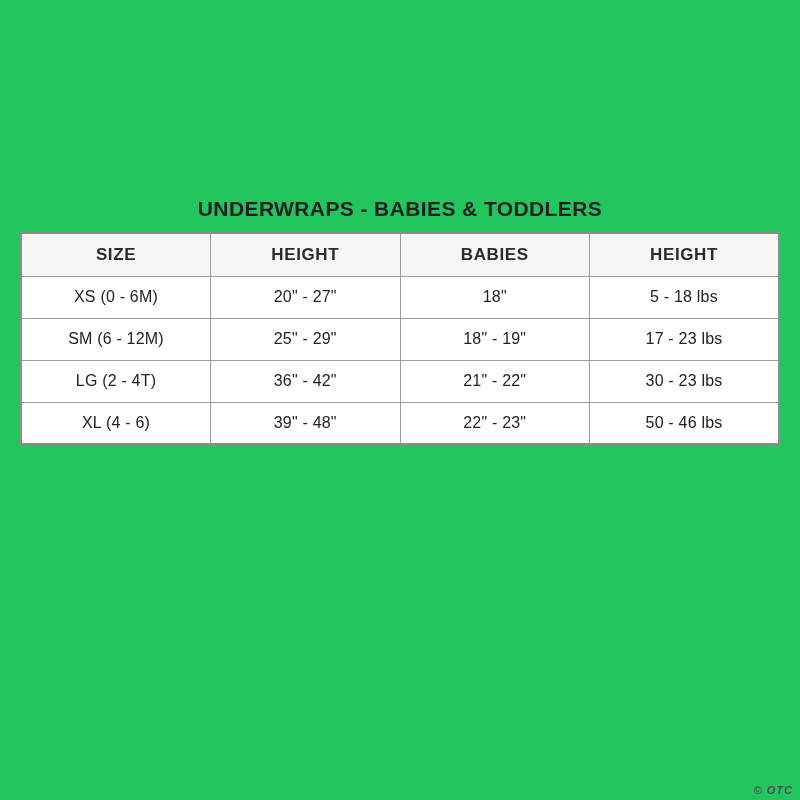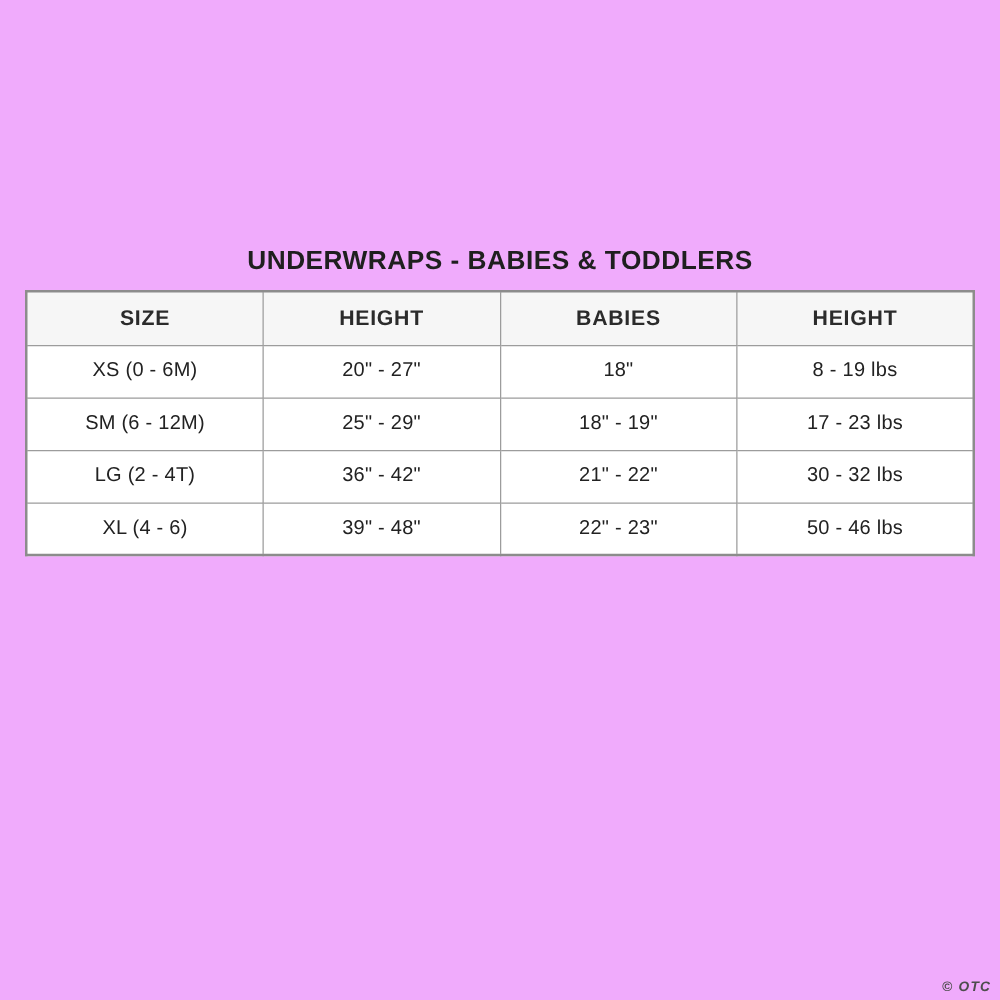--- a/index.html
+++ b/index.html
@@ -9,21 +9,21 @@
     height: 800px;
     background: #ffffff;
     font-family: "Liberation Sans", sans-serif;
     overflow: hidden;
   }
 
   .page {
     position: relative;
     width: 800px;
     height: 800px;
-    background: #f0abfc;
+    background: #22c55e;
   }
 
   .title {
     position: absolute;
     top: 197px;
     left: 0;
     width: 100%;
     text-align: center;
     font-size: 21px;
     font-weight: 700;
@@ -94,33 +94,33 @@
           <th>HEIGHT</th>
           <th>BABIES</th>
           <th>HEIGHT</th>
         </tr>
     </thead>
     <tbody>
         <tr>
           <td>XS (0 - 6M)</td>
           <td>20" - 27"</td>
           <td>18"</td>
-          <td>8 - 19 lbs</td>
+          <td>5 - 18 lbs</td>
         </tr>
         <tr>
           <td>SM (6 - 12M)</td>
           <td>25" - 29"</td>
           <td>18" - 19"</td>
           <td>17 - 23 lbs</td>
         </tr>
         <tr>
           <td>LG (2 - 4T)</td>
           <td>36" - 42"</td>
           <td>21" - 22"</td>
-          <td>30 - 32 lbs</td>
+          <td>30 - 23 lbs</td>
         </tr>
         <tr>
           <td>XL (4 - 6)</td>
           <td>39" - 48"</td>
           <td>22" - 23"</td>
           <td>50 - 46 lbs</td>
         </tr>
       </tbody>
   </table>
 

